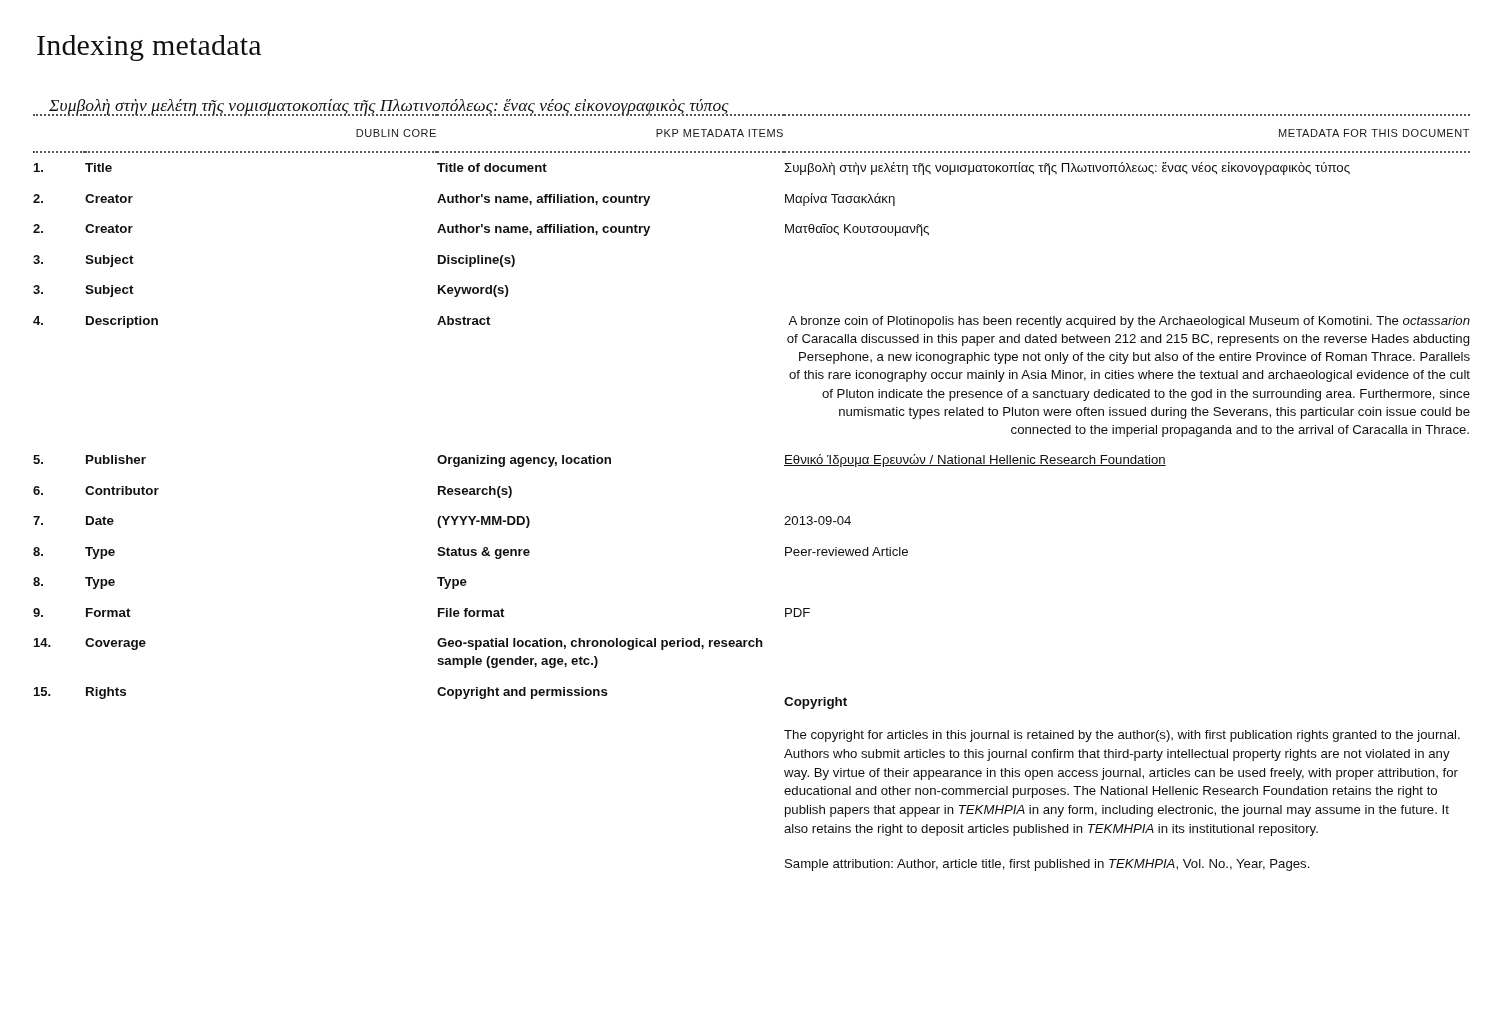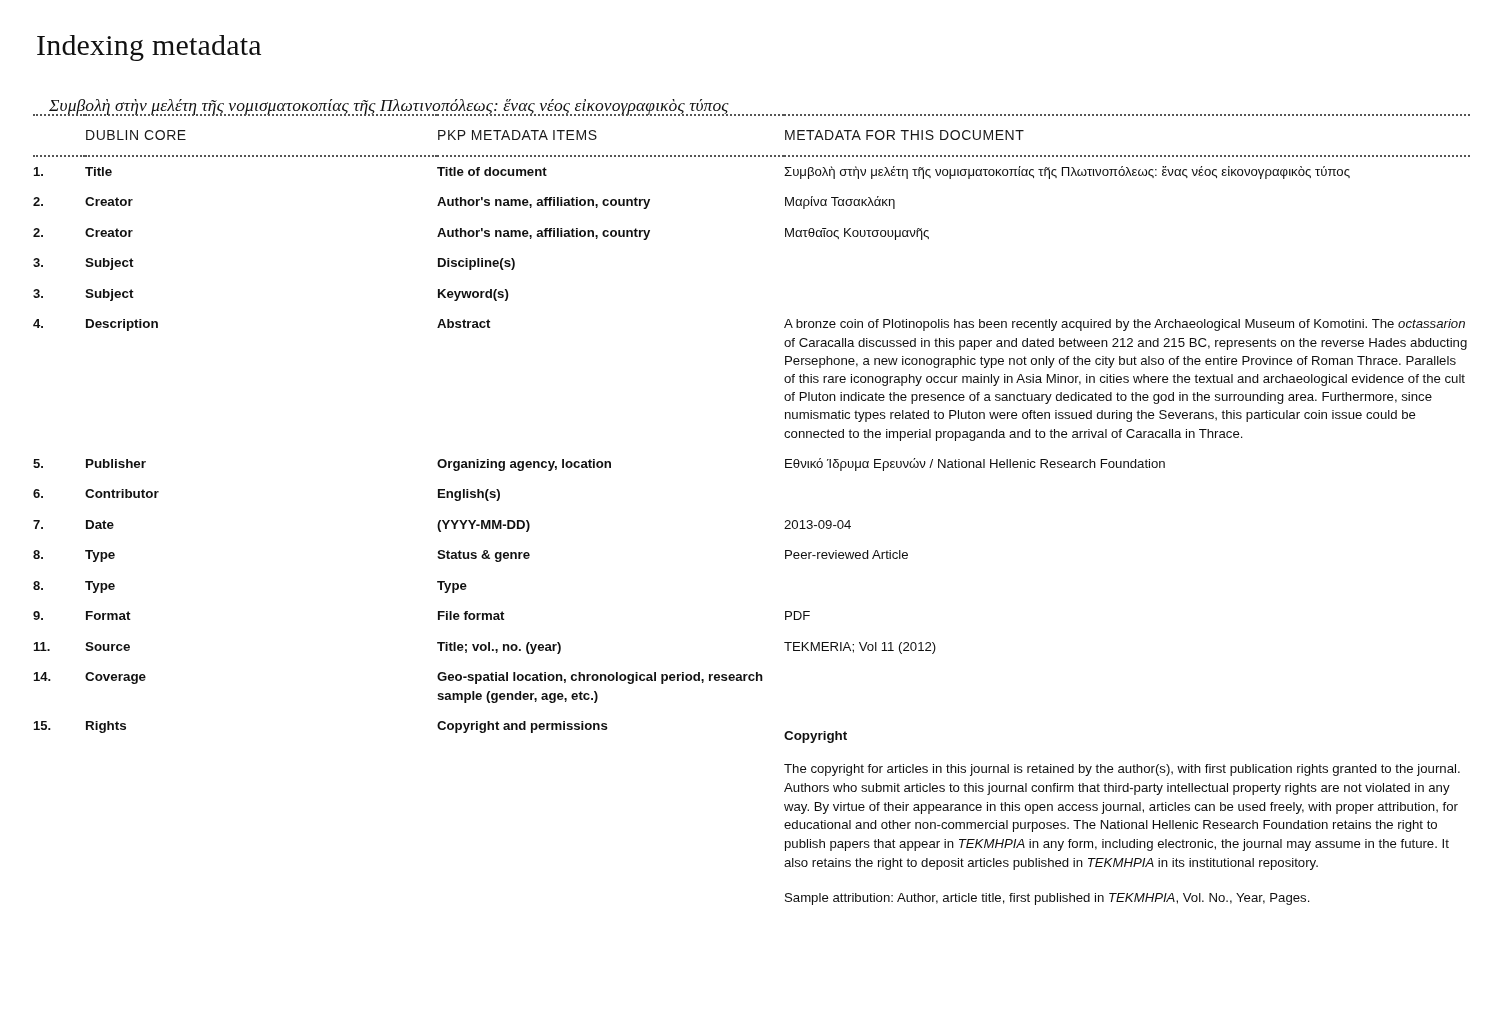--- a/index.html
+++ b/index.html
@@ -47,22 +47,22 @@
     width: 1437px;
     border-collapse: collapse;
     table-layout: fixed;
   }
   .meta-table col.c-num   { width: 52px; }
   .meta-table col.c-dc    { width: 352px; }
   .meta-table col.c-pkp   { width: 347px; }
   .meta-table col.c-val   { width: 686px; }
 
   .meta-table thead th {
-    text-align: left;
-    font-size: 14px;
+    text-align: right;
+    font-size: 11px;
     font-weight: 400;
     letter-spacing: 0.55px;
     color: #1a1a1a;
     padding: 11px 0 11px 0;
     border-top: 2px dotted #555;
     border-bottom: 2px dotted #555;
     vertical-align: bottom;
     line-height: 1.2;
   }
   .meta-table thead th.th-num { border-right: none; }
@@ -85,25 +85,26 @@
     font-size: 13.4px;
   }
   .meta-table tbody td.pkp {
     font-weight: 700;
   }
   .meta-table tbody td.val {
     font-weight: 400;
     padding-right: 0;
   }
   .val-title { font-size: 13px; }
-  .abstract-text { text-align: left; }
+  .abstract-text { text-align: right; }
   .abstract-text em { font-style: italic; }
   .row-abstract td { padding-top: 6px; padding-bottom: 10px; }
   .link {
     color: #111;
+    text-decoration: underline;
     cursor: pointer;
   }
   .rights-block {
     padding-top: 10px;
   }
   .rights-heading {
     font-weight: 700;
     font-size: 13.4px;
     margin: 0 0 15px 0;
   }
@@ -189,21 +190,21 @@
         <td class="dc">Publisher</td>
         <td class="pkp">Organizing agency, location</td>
         <td class="val">
           <a class="link">Εθνικό Ίδρυμα Ερευνών / National Hellenic Research Foundation</a>
         </td>
       </tr>
 
       <tr>
         <td class="num">6.</td>
         <td class="dc">Contributor</td>
-        <td class="pkp">English(s)</td>
+        <td class="pkp">Research(s)</td>
         <td class="val"></td>
       </tr>
 
       <tr>
         <td class="num">7.</td>
         <td class="dc">Date</td>
         <td class="pkp">(YYYY-MM-DD)</td>
         <td class="val">2013-09-04</td>
       </tr>
 
@@ -222,26 +223,20 @@
       </tr>
 
       <tr>
         <td class="num">9.</td>
         <td class="dc">Format</td>
         <td class="pkp">File format</td>
         <td class="val">PDF</td>
       </tr>
 
 
-      <tr>
-        <td class="num">11.</td>
-        <td class="dc">Source</td>
-        <td class="pkp">Title; vol., no. (year)</td>
-        <td class="val">TEKMERIA; Vol 11 (2012)</td>
-      </tr>
 
 
 
       <tr>
         <td class="num">14.</td>
         <td class="dc">Coverage</td>
         <td class="pkp">Geo-spatial location, chronological period, research sample (gender, age, etc.)</td>
         <td class="val"></td>
       </tr>
 

